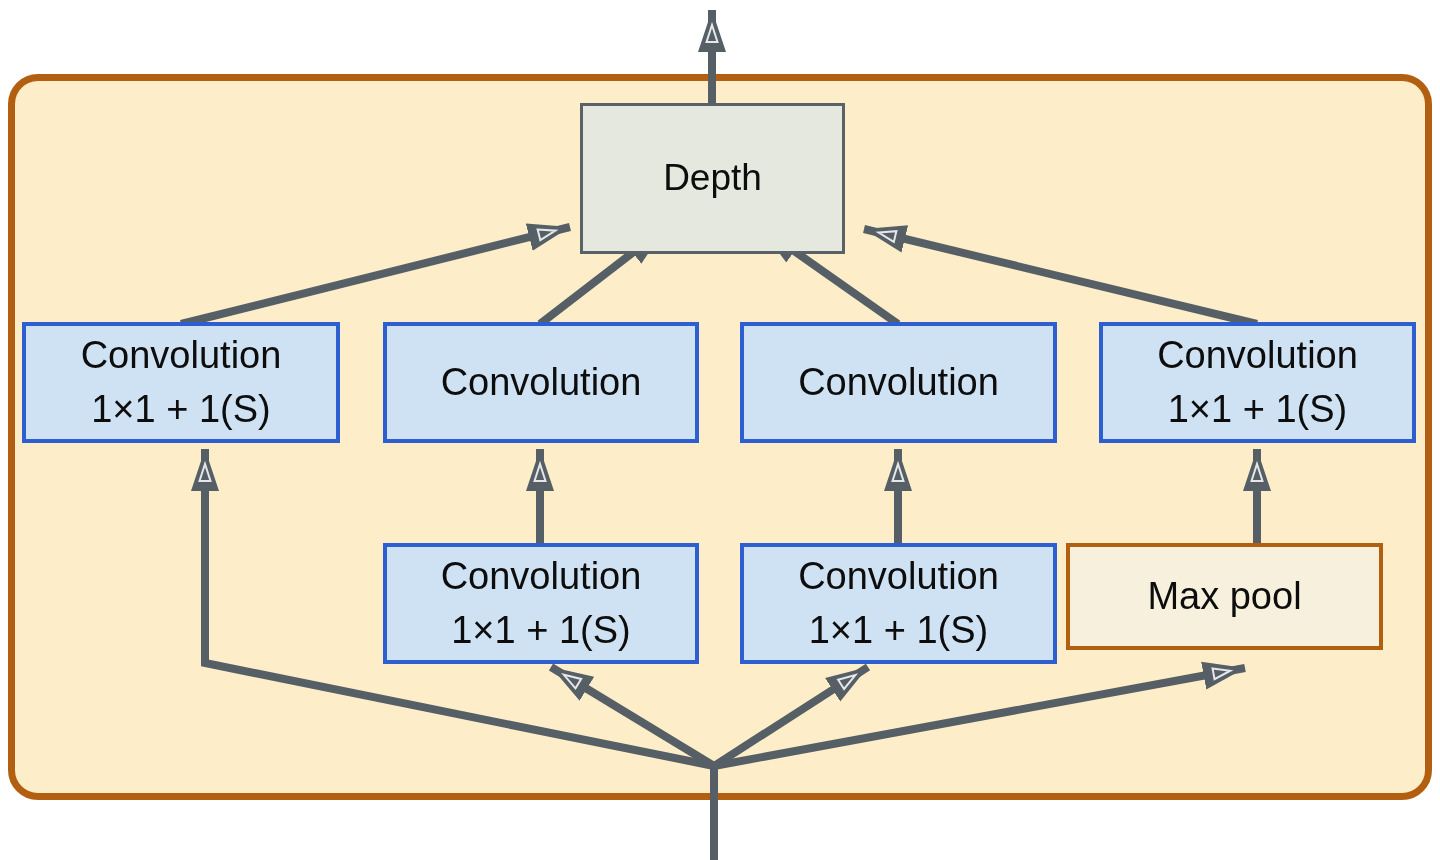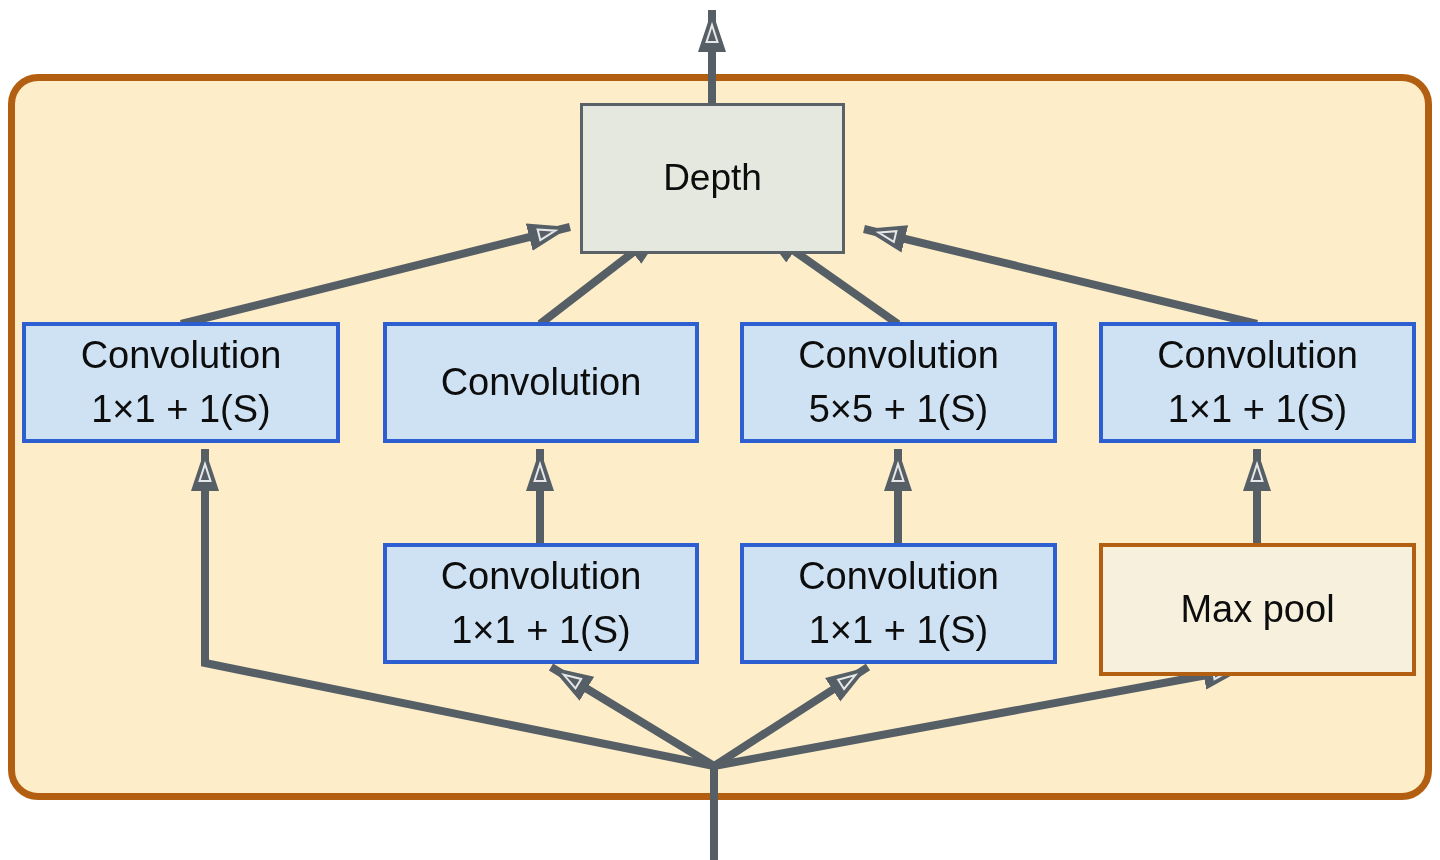--- a/index.html
+++ b/index.html
@@ -75,35 +75,34 @@
     <div>Convolution</div>
     <div>1×1 + 1(S)</div>
   </div>
 
   <div class="node conv" style="left:383px;top:322px;width:316px;height:121px;">
     <div>Convolution</div>
   </div>
 
   <div class="node conv" style="left:740px;top:322px;width:317px;height:121px;">
     <div>Convolution</div>
-    <div>5×5 + 1(S)</div>
   </div>
 
   <div class="node conv" style="left:1099px;top:322px;width:317px;height:121px;">
     <div>Convolution</div>
     <div>1×1 + 1(S)</div>
   </div>
 
   <div class="node conv" style="left:383px;top:543px;width:316px;height:121px;">
     <div>Convolution</div>
     <div>1×1 + 1(S)</div>
   </div>
 
   <div class="node conv" style="left:740px;top:543px;width:317px;height:121px;">
     <div>Convolution</div>
     <div>1×1 + 1(S)</div>
   </div>
 
-  <div class="node pool" style="left:1099px;top:543px;width:317px;height:133px;">
+  <div class="node pool" style="left:1066px;top:543px;width:317px;height:107px;">
     <div>Max pool</div>
   </div>
 
 </div>
 
 </body></html>

